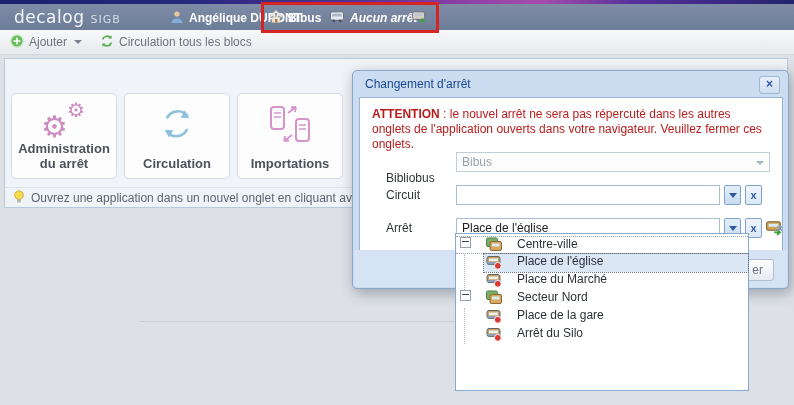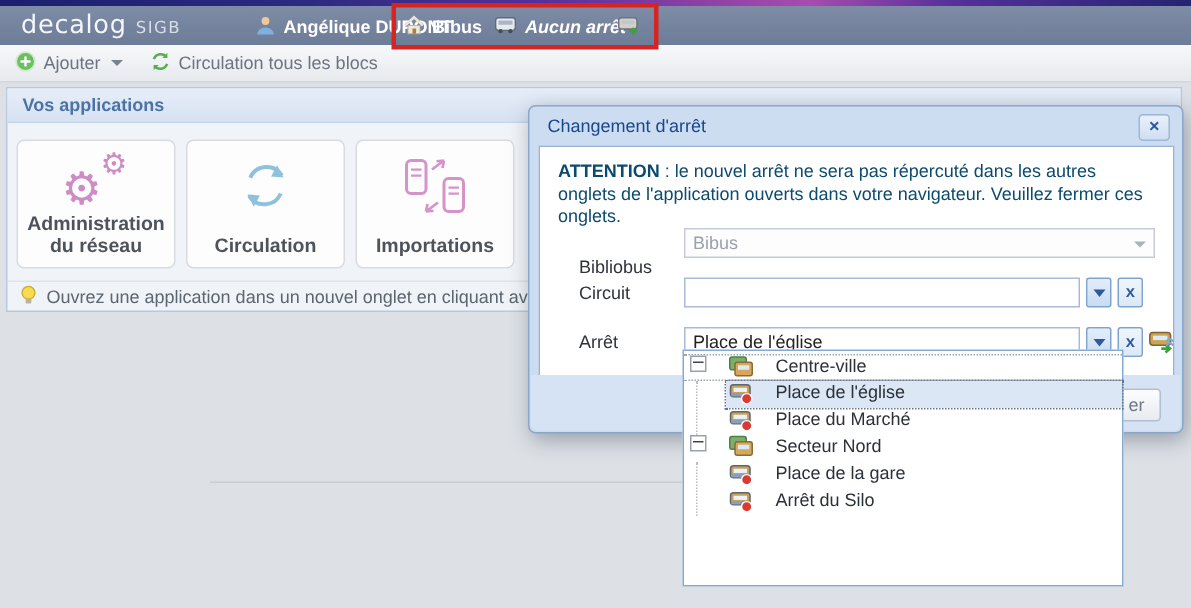--- a/index.html
+++ b/index.html
@@ -58,21 +58,21 @@
   
   .dialog{position:absolute;left:352px;top:70px;width:437px;height:219px;
     background:#cdddf1;border:1px solid #8aa6c9;border-radius:5px;
     box-shadow:2px 4px 14px rgba(50,60,80,.40);z-index:20;box-sizing:border-box;}
   .dlg-title{position:absolute;left:12px;top:6px;color:#19478d;font-weight:normal;}
   .dlg-close{position:absolute;right:8px;top:5px;width:19px;height:16px;
     background:linear-gradient(#e9f0fa,#cfdff2);border:1px solid #9db7d8;border-radius:3px;
     color:#2d5a9e;font-weight:bold;font-size:12px;line-height:15px;text-align:center;cursor:pointer;}
   .dlg-inner{position:absolute;left:6px;top:26px;width:424px;height:154px;
     background:#fff;border:1px solid #98b3d7;box-sizing:border-box;}
-  .warning{position:absolute;left:12px;top:9px;width:400px;color:#0c4a6e;line-height:15px;}
+  .warning{position:absolute;left:12px;top:9px;width:400px;color:#b91c1c;line-height:15px;}
   .warning b{font-weight:bold;}
   .frow-label{position:absolute;left:26px;color:#2f343b;}
   .field{position:absolute;left:96px;height:20px;background:#fff;
     border:1px solid #a8bcd6;box-sizing:border-box;line-height:18px;padding-left:5px;
     color:#222;}
   .field.dis{color:#9aa1ac;background:#fdfdfe;border-color:#c3cdda;}
   .field .inchev{position:absolute;right:5px;top:8px;width:0;height:0;
     border-left:4px solid transparent;border-right:4px solid transparent;border-top:4px solid #a9b2bf;}
   .sqbtn{position:absolute;width:17px;height:20px;box-sizing:border-box;cursor:pointer;
     background:linear-gradient(#e3eefa,#c9dcf2);border:1px solid #7fa4d0;border-radius:2px;
@@ -182,30 +182,29 @@
             <path d="M2.4 12.8 v-3.4 h3.4 Z" fill="#58ae4f"></path>
           </svg>
       </span>
       <span>Circulation tous les blocs</span>
     </div>
   </div>
 
   <div class="bgline"></div>
 
   <div class="panel">
-    <div class="panel-h">Vos applications</div>
 
     <div class="card" style="left:6px;">
       <div class="ic">
         <span class="gearwrap">
             <span class="g1">⚙</span>
             <span class="g2">⚙</span>
           </span>
       </div>
-      <div class="lbl">Administration du réseau</div>
+      <div class="lbl">Administration du arrêt</div>
     </div>
 
     <div class="card" style="left:119px;">
       <div class="ic">
         <svg width="40" height="40" viewBox="0 0 40 40">
             <path d="M31 13 A12 12 0 0 0 9.8 14.5" stroke="#8ec2da" stroke-width="2.6" fill="none"></path>
             <path d="M9 26.5 A12 12 0 0 0 30.2 25" stroke="#8ec2da" stroke-width="2.6" fill="none"></path>
             <path d="M27 6.5 L32.5 13.8 L24.3 14.6 Z" fill="#8ec2da" transform="rotate(10 29 11)"></path>
             <path d="M13 33.5 L7.5 26.2 L15.7 25.4 Z" fill="#8ec2da" transform="rotate(10 11 29)"></path>
           </svg>

